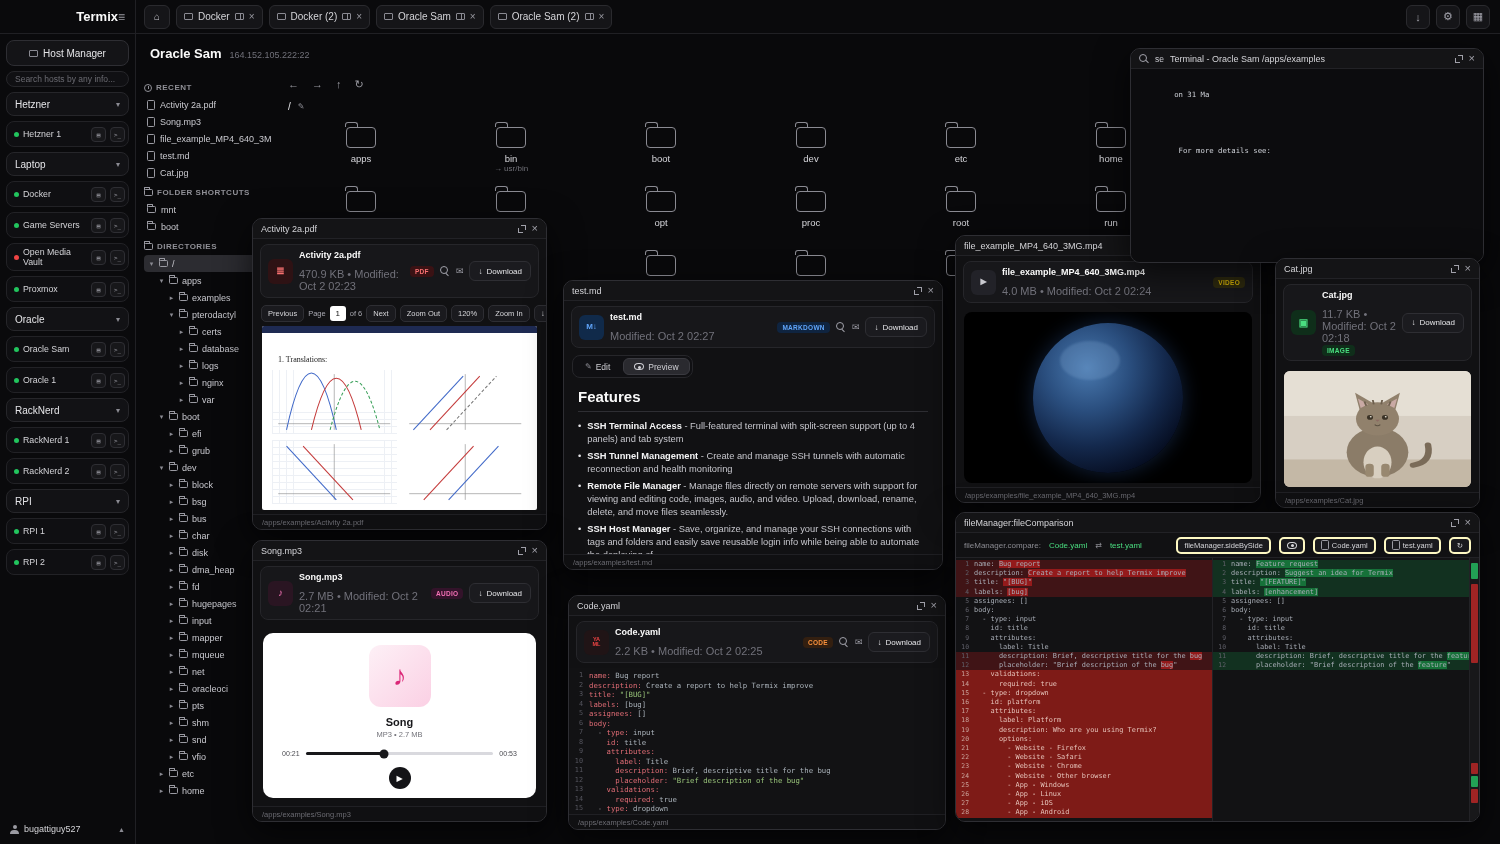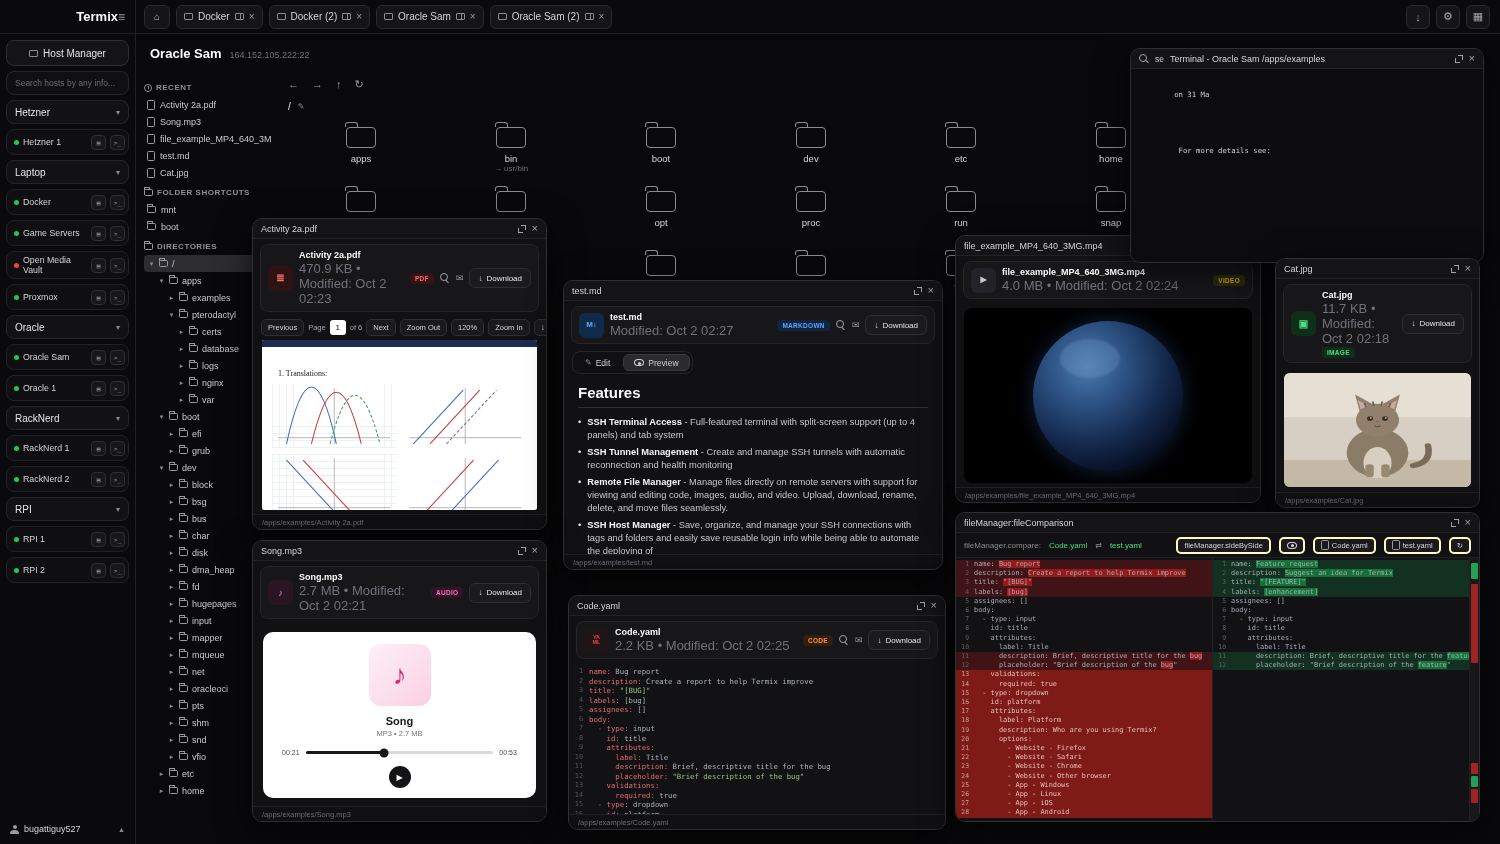--- a/index.html
+++ b/index.html
@@ -21,21 +21,21 @@
 .ico-mon{width:9px;height:7px;border:1px solid #8a8a92;border-radius:1px;flex:none}
 .ico-split{width:9px;height:7px;border:1px solid #8a8a92;border-radius:1px;position:relative;flex:none}
 .ico-split::after{content:"";position:absolute;left:4px;top:0;bottom:0;width:1px;background:#8a8a92}
 .tab-close{color:#9a9aa2;font-size:10px;line-height:1}
 .top-actions{margin-left:auto;display:flex;gap:6px;padding-right:10px}
 .top-btn{width:24px;height:24px;border:1px solid #2a2a2e;border-radius:6px;background:#151518;display:flex;align-items:center;justify-content:center;font-size:11px;color:#a1a1aa}
 
 
 .sidebar{position:absolute;top:34px;left:0;width:136px;bottom:0;background:#0a0a0c;border-right:1px solid #202024;padding:6px;display:flex;flex-direction:column;gap:5px;z-index:25}
 .hm-btn{height:26px;border:1px solid #2e2e33;background:#141417;border-radius:8px;display:flex;align-items:center;justify-content:center;gap:5px;font-size:10px;color:#e4e4e7}
-.search-input{height:24px;border:1px solid #26262a;background:#101013;border-radius:8px;padding:0 8px;font-size:8.5px;color:#c9c9cf;width:100%;outline:none;font-family:"Liberation Sans",sans-serif}
+.search-input{height:16px;border:1px solid #26262a;background:#101013;border-radius:8px;padding:0 8px;font-size:8.5px;color:#c9c9cf;width:100%;outline:none;font-family:"Liberation Sans",sans-serif}
 .search-input::placeholder{color:#6b6b72}
 .group-block{display:flex;flex-direction:column;gap:5px}
 .group{height:24px;border:1px solid #26262a;background:#121215;border-radius:8px;display:flex;align-items:center;justify-content:space-between;padding:0 8px;font-size:10px;color:#e4e4e7}
 .chev-d{color:#8a8a92;font-size:8px}
 .hosts{display:flex;flex-direction:column;gap:5px}
 .host{display:flex;align-items:center;gap:4px;border:1px solid #222226;background:#0f0f12;border-radius:8px;min-height:26px;padding:3px 3px 3px 7px}
 .dot{width:5px;height:5px;border-radius:50%;flex:none}
 .dot.on{background:#22c55e}
 .dot.off{background:#ef4444}
 .hname{flex:1;font-size:8.8px;color:#d4d4d8;line-height:1.15}
@@ -91,21 +91,21 @@
 .fcard{margin:5px 7px;border:1px solid #26262a;background:#17171a;border-radius:8px;display:flex;align-items:center;gap:6px;padding:5px 7px;flex:none}
 .ficon{width:25px;height:25px;border-radius:6px;display:flex;align-items:center;justify-content:center;font-size:10px;font-weight:700;flex:none;text-align:center;line-height:1}
 .fi-pdf{background:#2e1214;color:#f87171}
 .fi-md{background:#102a4a;color:#60a5fa;font-size:8px}
 .fi-audio{background:#2a1522;color:#f472b6}
 .fi-video{background:#222228;color:#c9c9cf;font-size:8px}
 .fi-yaml{background:#201416;color:#ef4444;font-size:5.5px;font-weight:700}
 .fi-img{background:#0f2e1a;color:#4ade80}
 .finfo{flex:1;min-width:0}
 .fname{font-size:9px;color:#fafafa;font-weight:700;white-space:nowrap;overflow:hidden}
-.fmeta{font-size:13px;color:#71717a;margin-top:1px}
+.fmeta{font-size:11px;color:#71717a;margin-top:8px}
 .badge{font-size:6.5px;font-weight:700;padding:2px 5px;border-radius:4px;letter-spacing:.3px;flex:none}
 .b-pdf{background:#3a1214;color:#f87171}
 .b-md{background:#0f2440;color:#60a5fa}
 .b-audio{background:#33132a;color:#f472b6}
 .b-video{background:#2e2a0f;color:#d4b106}
 .b-code{background:#331f10;color:#fb923c}
 .b-image{background:#0f2e1a;color:#4ade80}
 .ico-mag{position:relative;width:10px;height:10px;flex:none;color:#a1a1aa}
 .ico-mag::before{content:"";position:absolute;width:6px;height:6px;border:1.2px solid currentColor;border-radius:50%;left:0;top:0}
 .ico-mag::after{content:"";position:absolute;width:4px;height:1.2px;background:currentColor;transform:rotate(45deg);left:5.5px;top:7.5px}
@@ -709,20 +709,25 @@
           <div class="gname">opt</div>
           <div class="gsub"></div>
         </div>
 
         <div class="gcell">
           <div class="gfold"></div>
           <div class="gname">proc</div>
           <div class="gsub"></div>
         </div>
 
+        <div class="gcell">
+          <div class="gfold"></div>
+          <div class="gname">root</div>
+          <div class="gsub"></div>
+        </div>
 
         <div class="gcell">
           <div class="gfold"></div>
           <div class="gname">run</div>
           <div class="gsub"></div>
         </div>
 
         <div class="gcell">
           <div class="gfold"></div>
           <div class="gname">snap</div>

